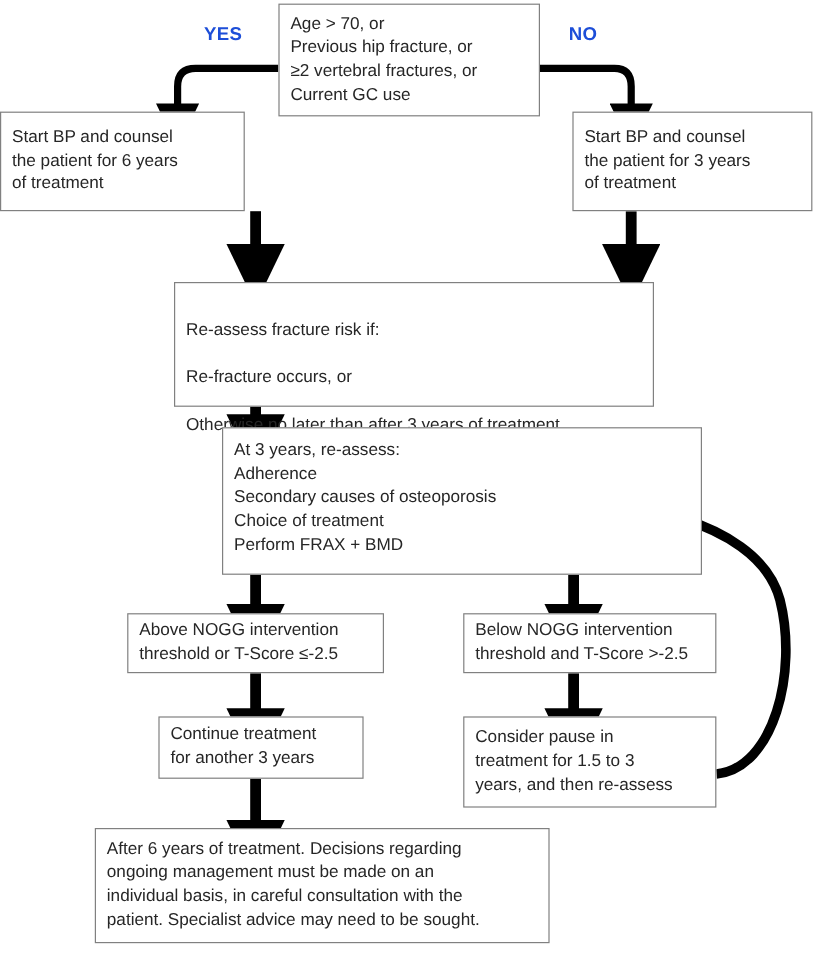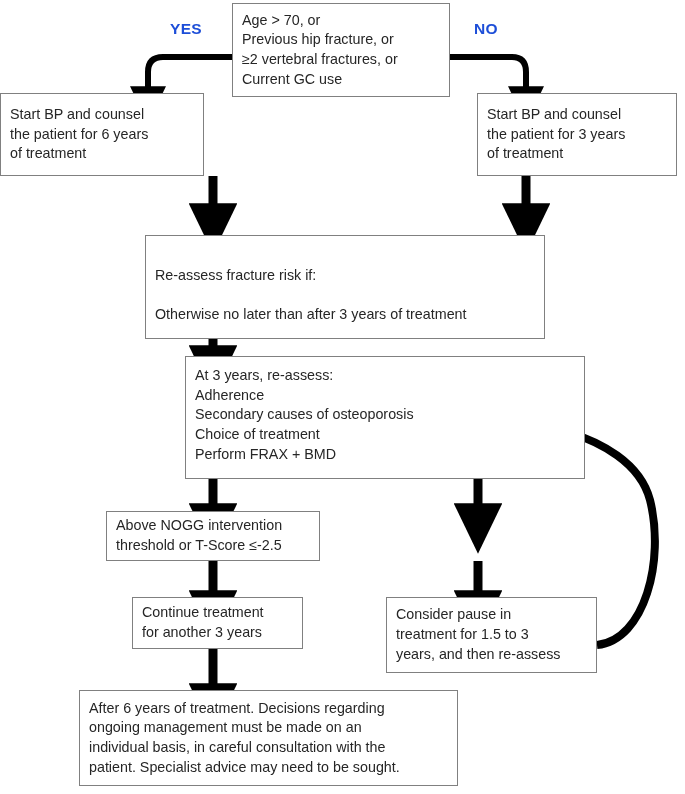--- a/index.html
+++ b/index.html
@@ -107,32 +107,35 @@
   <div class="node vcenter" style="left:0px; top:93px; width:204px; height:83px;">Start BP and counsel
 the patient for 6 years
 of treatment</div>
 
   <div class="node vcenter" style="left:477px; top:93px; width:200px; height:83px;">Start BP and counsel
 the patient for 3 years
 of treatment</div>
 
   <div class="node" style="left:145px; top:214px; width:400px; height:104px; padding-top:10px;margin-top:21px;">
     <div>Re-assess fracture risk if:</div>
+    <div>Re-fracture occurs, or</div>
     <div>Otherwise no later than after 3 years of treatment</div>
   </div>
 
   <div class="node" style="left:145px; top:356px; width:400px; height:123px; padding-top:9px;margin-left:40px;">At 3 years, re-assess:
 Adherence
 Secondary causes of osteoporosis
 Choice of treatment
 Perform FRAX + BMD</div>
 
   <div class="node vcenter" style="left:106px; top:511px; width:214px; height:50px;">Above NOGG intervention
 threshold or T-Score ≤-2.5</div>
 
+  <div class="node vcenter" style="left:386px; top:511px; width:211px; height:50px;">Below NOGG intervention
+threshold and T-Score &gt;-2.5</div>
 
   <div class="node vcenter" style="left:132px; top:597px; width:171px; height:52px;">Continue treatment
 for another 3 years</div>
 
   <div class="node vcenter" style="left:386px; top:597px; width:211px; height:76px;">Consider pause in
 treatment for 1.5 to 3
 years, and then re-assess</div>
 
   <div class="node vcenter" style="left:34px; top:690px; width:379px; height:96px;margin-left:45px;">After 6 years of treatment. Decisions regarding
 ongoing management must be made on an

